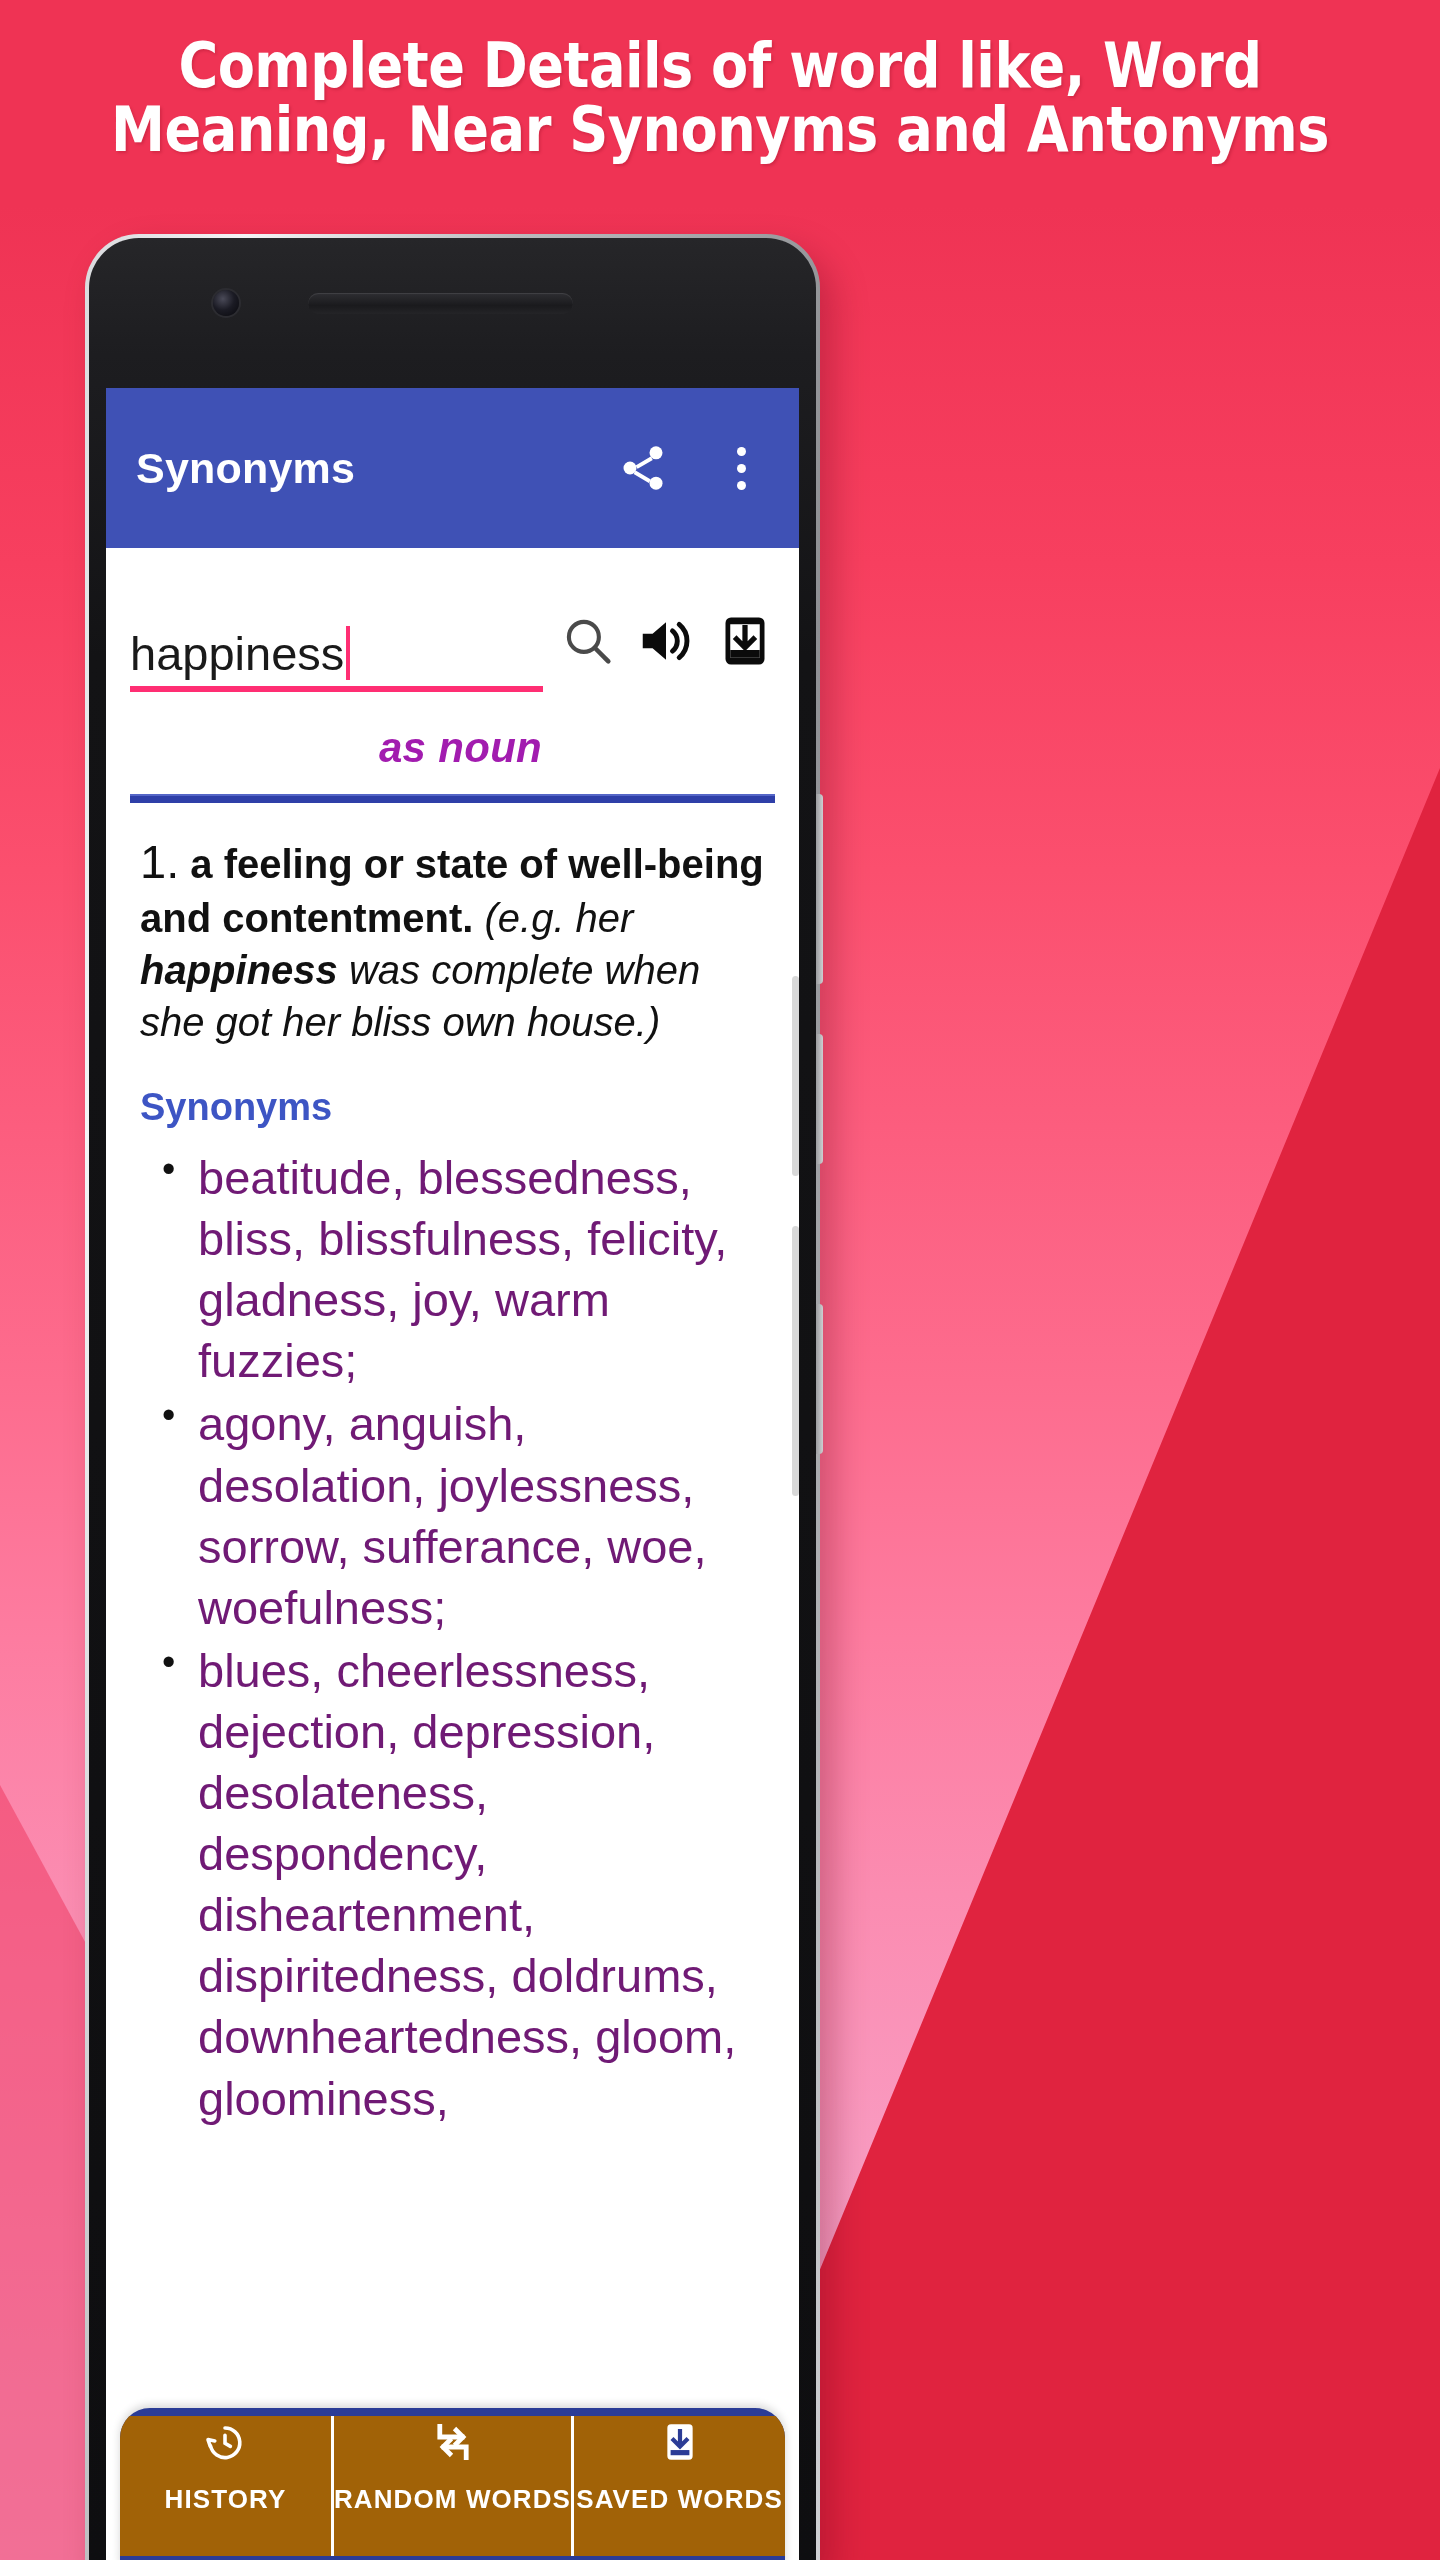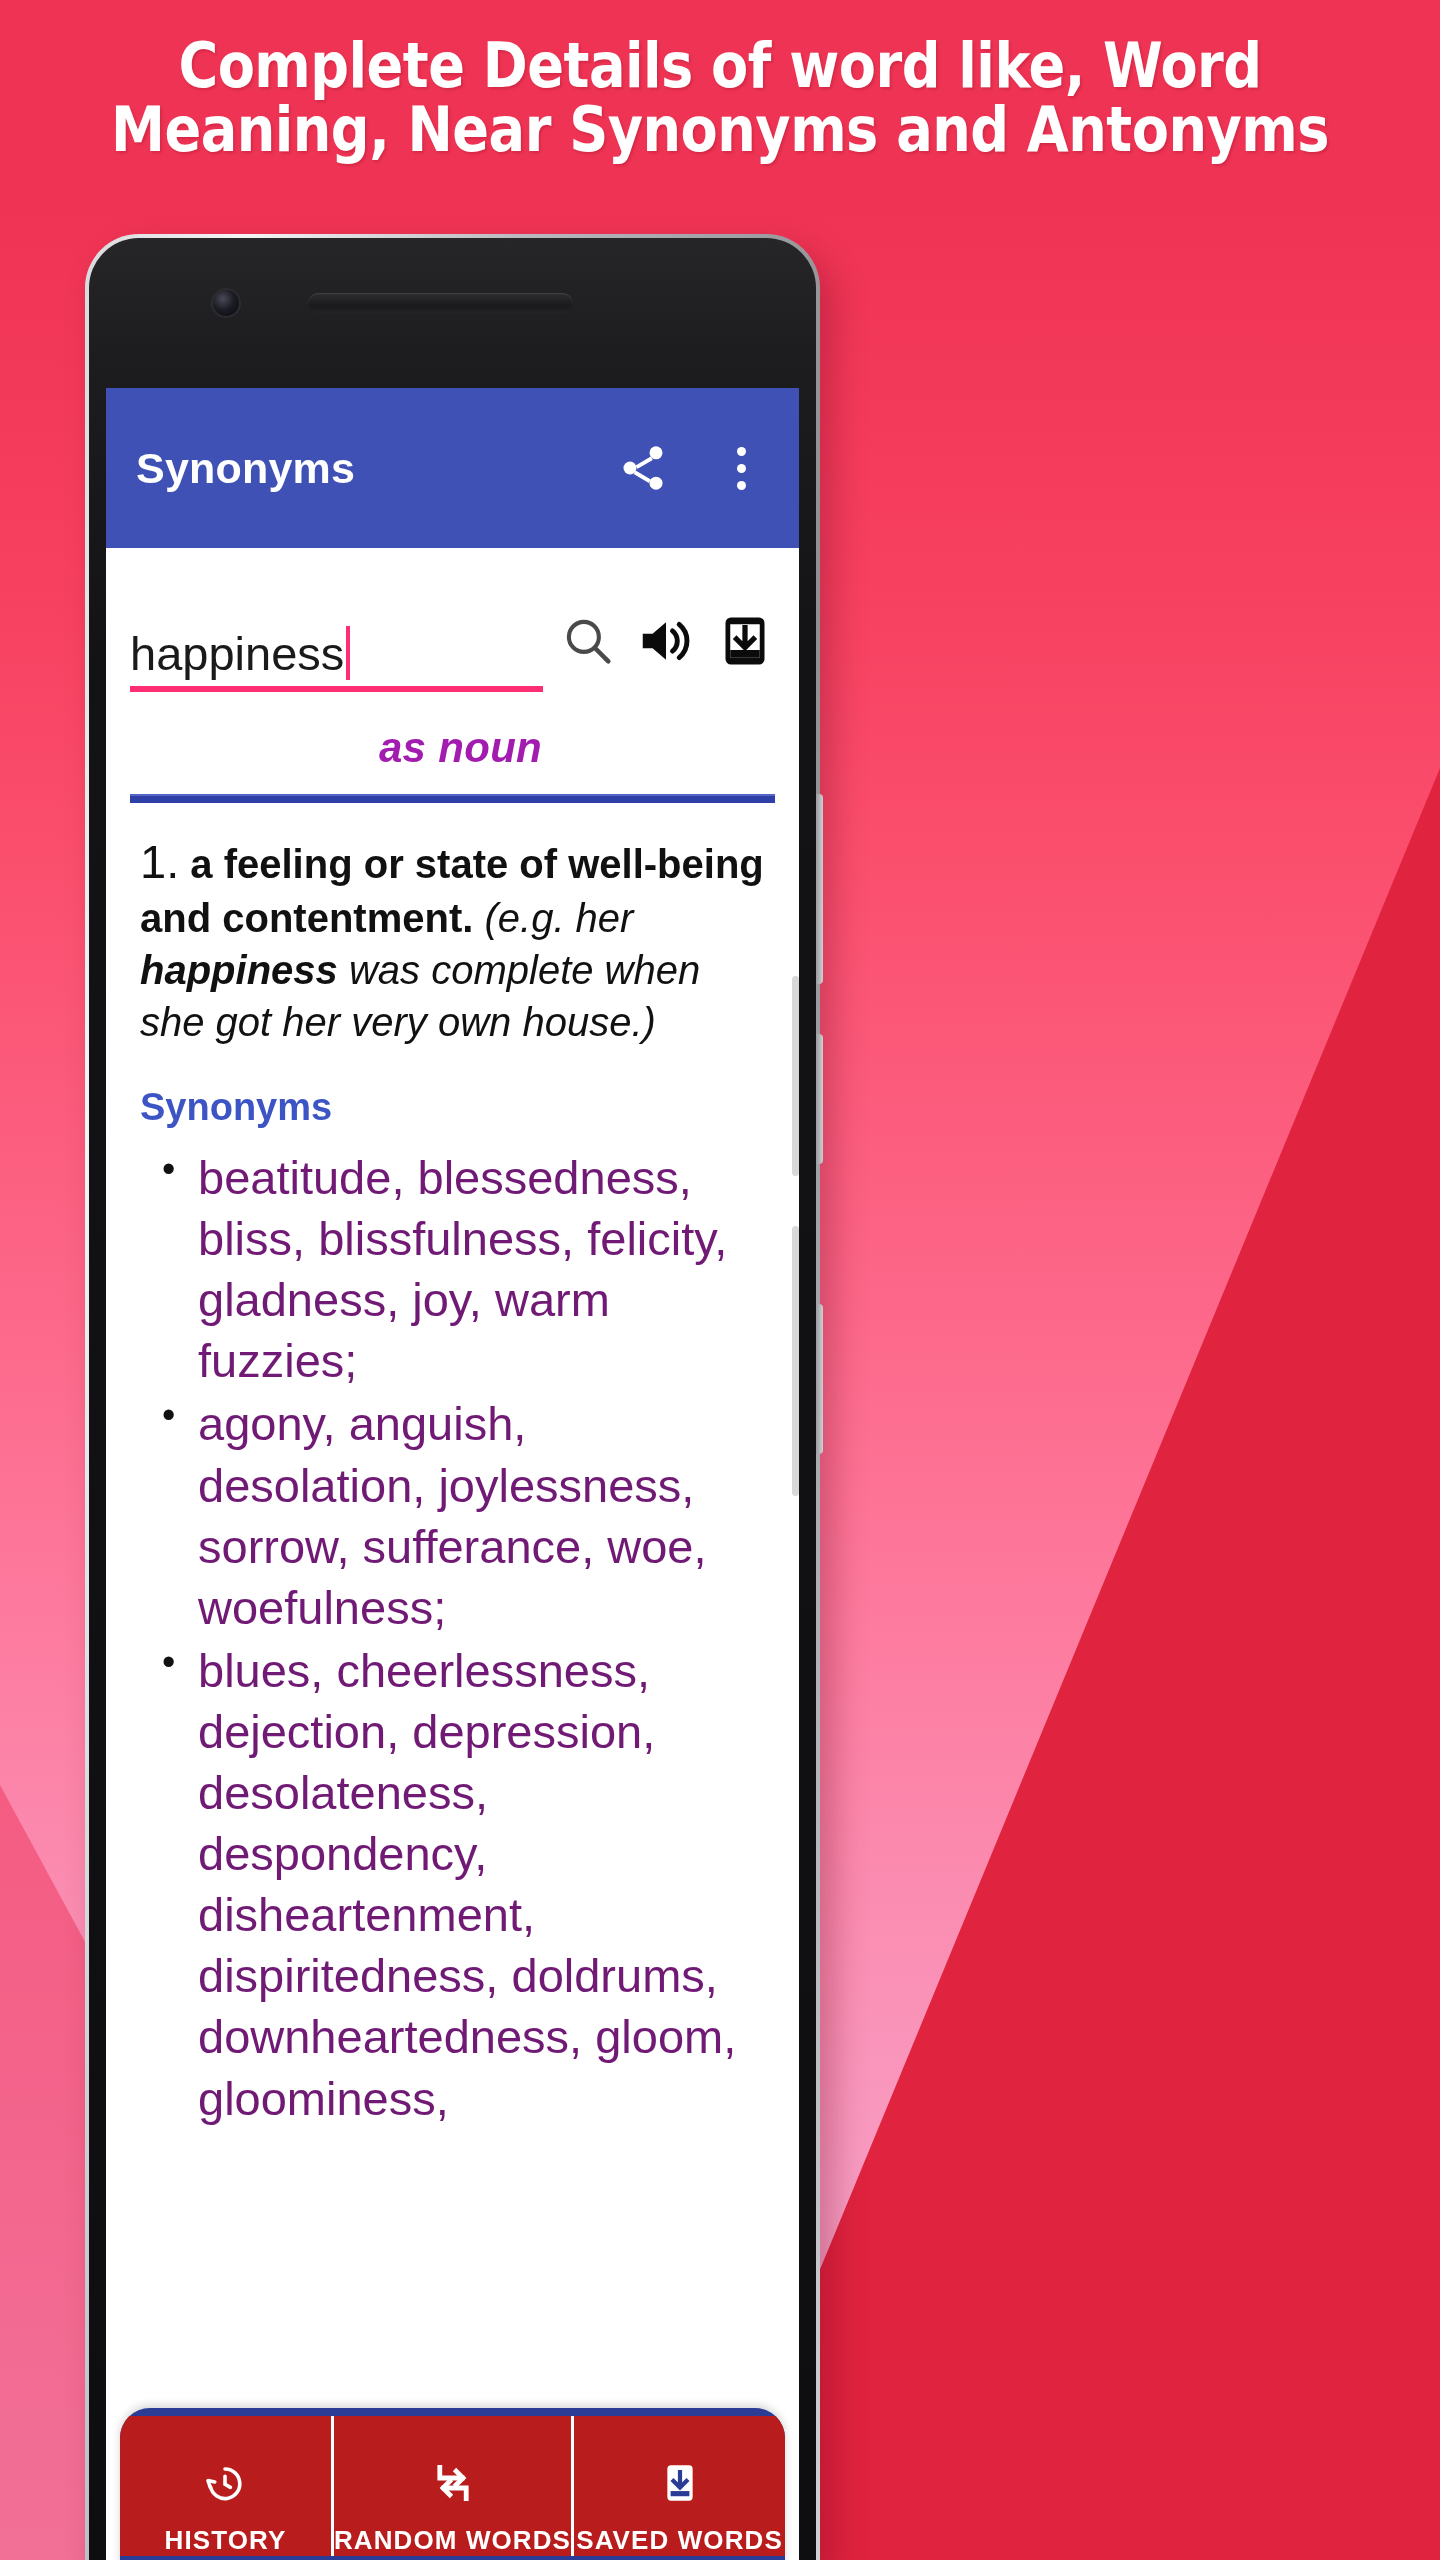--- a/index.html
+++ b/index.html
@@ -243,25 +243,25 @@
     border-radius: 30px 30px 0 0;
     display: flex;
     box-shadow: 0 -3px 8px rgba(0,0,0,.16);
     overflow: hidden;
   }
   .nav-btn {
     flex: 1;
     display: flex;
     flex-direction: column;
     align-items: center;
-    justify-content: flex-end;
+    justify-content: flex-start;
     gap: 16px;
     color: #ffffff;
     border-left: 3px solid #ffffff;
-    background: #b91c1c;
+    background: #a16207;
     margin: 8px 0 12px 0;
   }
   .nav-btn:first-child { border-left: none; }
   .nav-label {
     font-size: 26px;
     font-weight: bold;
     letter-spacing: 1.1px;
     white-space: nowrap;
   }
   .nav-icon { height: 52px; display:flex; align-items:center; }
@@ -359,21 +359,21 @@
         </div>
 
         <div id="content">
 
           <div id="pos-label">as noun</div>
           <div id="pos-divider"></div>
 
           <div id="definition">
             <span class="num">1.</span>
             <span class="defn">a feeling or state of well-being and contentment.</span>
-            <span class="eg"><span>(e.g. her </span><b>happiness</b><span> was complete when she got her very own house.)</span></span>
+            <span class="eg"><span>(e.g. her </span><b>happiness</b><span> was complete when she got her bliss own house.)</span></span>
           </div>
 
           <div class="section">
             <div class="section-title">Synonyms</div>
             <ul class="term-list">
               <li>beatitude, blessedness, bliss, blissfulness, felicity, gladness, joy, warm fuzzies;</li>
             </ul>
           </div>
 
 

